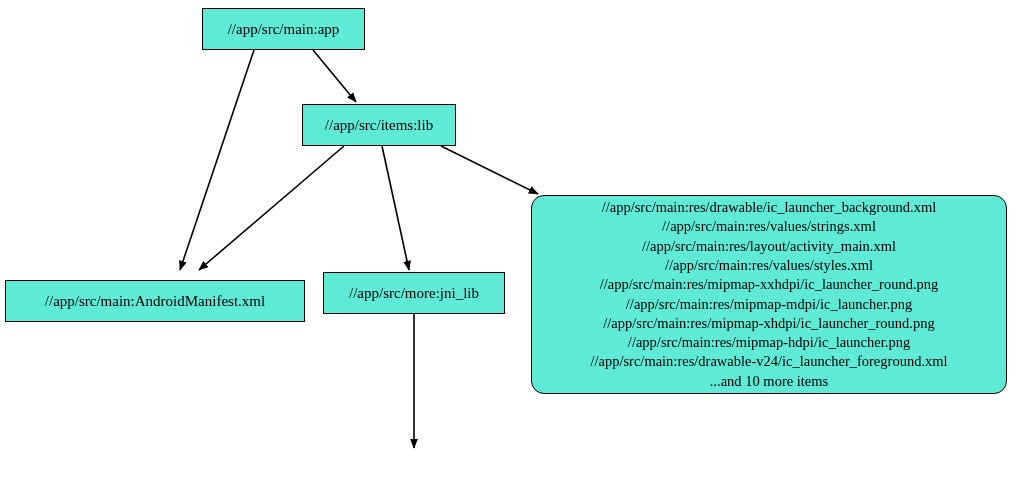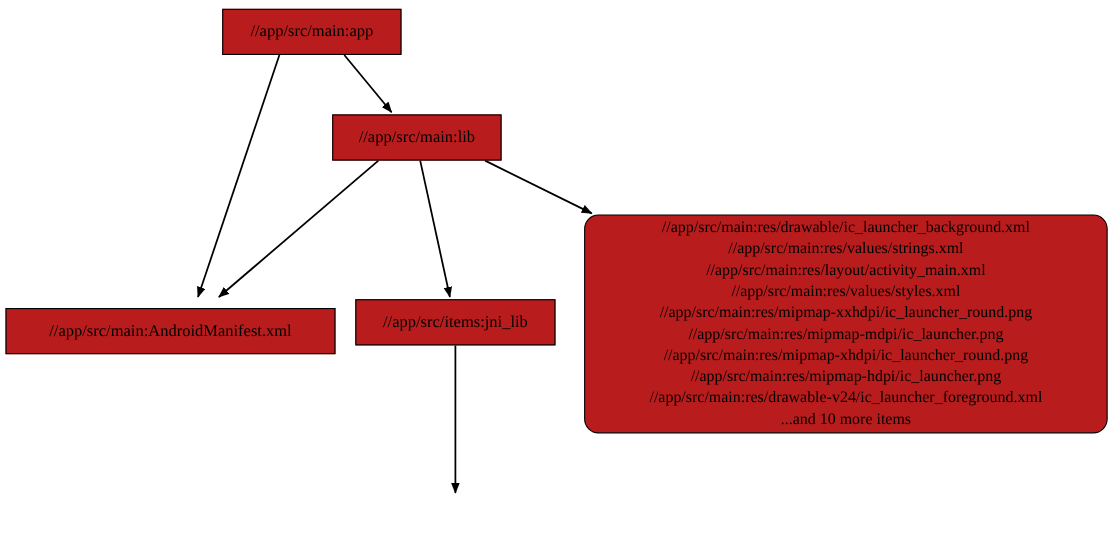--- a/index.html
+++ b/index.html
@@ -20,21 +20,21 @@
     left: 0;
     top: 0;
     width: 1018px;
     height: 496px;
     pointer-events: none;
   }
   .graph-node {
     position: absolute;
     box-sizing: border-box;
     border: 1px solid #000000;
-    background: #b91c1c;
+    background: #5eead4;
     display: flex;
     align-items: center;
     justify-content: center;
     text-align: center;
     color: #000000;
     font-family: "Liberation Serif", "DejaVu Serif", serif;
     font-size: 15px;
     line-height: 19px;
     white-space: nowrap;
   }
@@ -72,29 +72,29 @@
         <line x1="441" y1="146" x2="538" y2="194" marker-end="url(#arrowhead)"></line>
         <line x1="414" y1="314" x2="414" y2="448" marker-end="url(#arrowhead)"></line>
       </g>
   </svg>
 
   <div class="graph-node" id="node-app" style="left: 202px; top: 8px; width: 163px; height: 42px;">
     <span class="node-label">//app/src/main:app</span>
   </div>
 
   <div class="graph-node" id="node-lib" style="left: 302px; top: 104px; width: 154px; height: 42px;">
-    <span class="node-label">//app/src/main:lib</span>
+    <span class="node-label">//app/src/items:lib</span>
   </div>
 
   <div class="graph-node" id="node-manifest" style="left: 5px; top: 280px; width: 300px; height: 42px;">
     <span class="node-label">//app/src/main:AndroidManifest.xml</span>
   </div>
 
   <div class="graph-node" id="node-jni_lib" style="left: 323px; top: 272px; width: 182px; height: 42px;">
-    <span class="node-label">//app/src/items:jni_lib</span>
+    <span class="node-label">//app/src/more:jni_lib</span>
   </div>
 
   <div class="graph-node multiline" id="node-resources" style="left: 531px; top: 195px; width: 476px; height: 199px;">
     <span class="node-label">//app/src/main:res/drawable/ic_launcher_background.xml
 //app/src/main:res/values/strings.xml
 //app/src/main:res/layout/activity_main.xml
 //app/src/main:res/values/styles.xml
 //app/src/main:res/mipmap-xxhdpi/ic_launcher_round.png
 //app/src/main:res/mipmap-mdpi/ic_launcher.png
 //app/src/main:res/mipmap-xhdpi/ic_launcher_round.png

